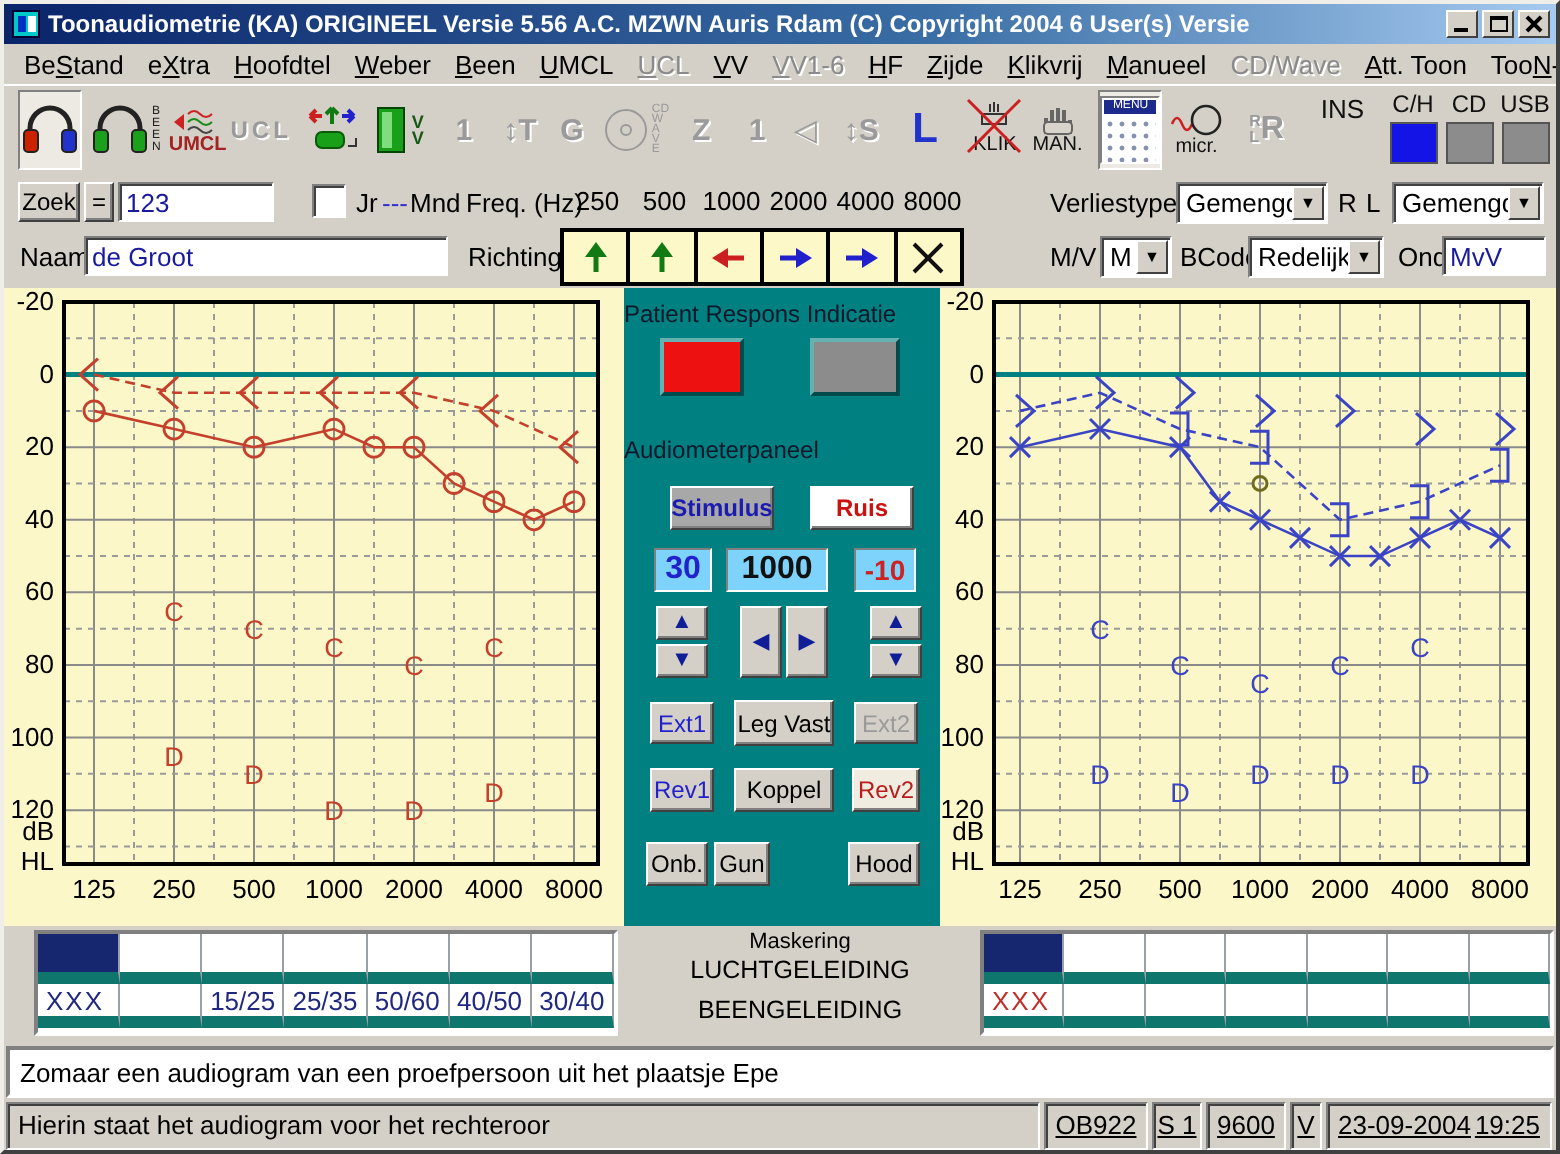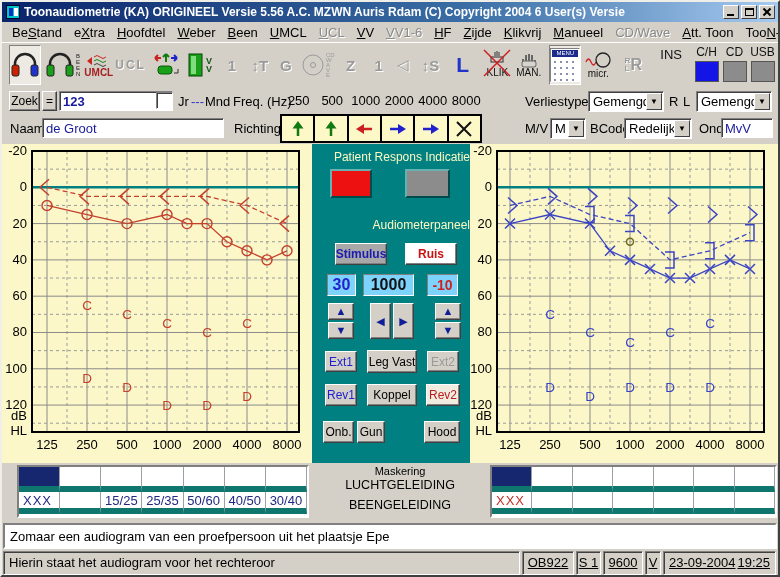--- a/index.html
+++ b/index.html
@@ -61,21 +61,21 @@
   .freq-nums span{flex:1;text-align:center;font-size:13px;}
   .richting-strip{position:absolute;left:278px;top:26px;width:202px;height:29px;border:2px solid #000;display:flex;background:#FDF8C8;}
   .rcell{flex:1;border-right:2px solid #000;display:flex;align-items:center;justify-content:center;background:#FDF8C8;}
   .rcell:last-child{border-right:none;}
   
   .main{position:relative;height:319px;}
   .chart-region{position:absolute;top:0;height:319px;background:#FCF7C8;}
   .chart-region.left{left:0;width:310px;}
   .chart-region.right{left:468px;width:312px;}
   .center-panel{position:absolute;left:310px;top:0;width:158px;height:319px;background:#008080;font-size:12px;}
-  .cp-title{position:absolute;left:0;width:158px;text-align:right;color:#fef9c3;white-space:nowrap;font-size:12px;}
+  .cp-title{position:absolute;left:0;width:158px;text-align:left;color:#0f172a;white-space:nowrap;font-size:12px;}
   .resp-box{position:absolute;border:2px solid;border-color:#66B2B2 #004C4C #004C4C #66B2B2;}
   .cp-btn{position:absolute;background:#D4D0C8;border:1px solid;border-color:#fff #404040 #404040 #fff;box-shadow:inset -1px -1px 0 #808080;font-size:12px;display:flex;align-items:center;justify-content:center;white-space:nowrap;}
   .cp-disp{position:absolute;background:#7dd3fc;border:1px solid;border-color:#808080 #fff #fff #808080;font-weight:bold;font-size:16px;display:flex;align-items:center;justify-content:center;}
   .tri{color:#0F1E96;font-size:11px;line-height:11px;}
   
   .masking{position:relative;height:59px;background:#D4D0C8;}
   .mtable{position:absolute;top:2px;height:53px;background:#fff;border:2px solid;border-color:#808080 #fff #fff #808080;display:grid;grid-template-rows:25px 22px;}
   .mtable .mrow{display:grid;grid-template-columns:repeat(7,1fr);}
   .mcell{border-right:1px solid #9aa0a8;border-bottom:6px solid #0f766e;font-size:13px;display:flex;align-items:center;justify-content:center;background:#fff;}
   .mcell.first{justify-content:flex-start;padding-left:4px;letter-spacing:1px;}
@@ -268,21 +268,21 @@
         <span class="chan">
           <span class="clabel">USB</span>
           <span class="csq" style="background:#8C8C8C"></span>
         </span>
       </div>
   </div>
 
   <div class="controls">
     <div class="btn3d" style="left:7px;top:3px;width:31px;height:20px;line-height:18px;">Zoek</div>
     <div class="btn3d" style="left:40px;top:3px;width:15px;height:20px;line-height:18px;">=</div>
-    <input class="sunken" style="left: 57px; top: 3px; width: 114px; height: 20px; font-weight: bold;" readonly="" value="123">
+    <input class="sunken" style="left: 57px; top: 3px; width: 78px; height: 20px;" readonly="" value="123">
     <div class="sunken" style="left:154px;top:4px;width:17px;height:17px;"></div>
     <span class="lbl" style="left:176px;top:6px;">Jr</span>
     <span class="lbl" style="left:189px;top:6px;color:#3333CC;">---</span>
     <span class="lbl" style="left:203px;top:6px;">Mnd</span>
     <span class="lbl" style="left:231px;top:6px;">Freq. (Hz)</span>
     <div class="freq-nums">
         <span>250</span>
         <span>500</span>
         <span>1000</span>
         <span>2000</span>

